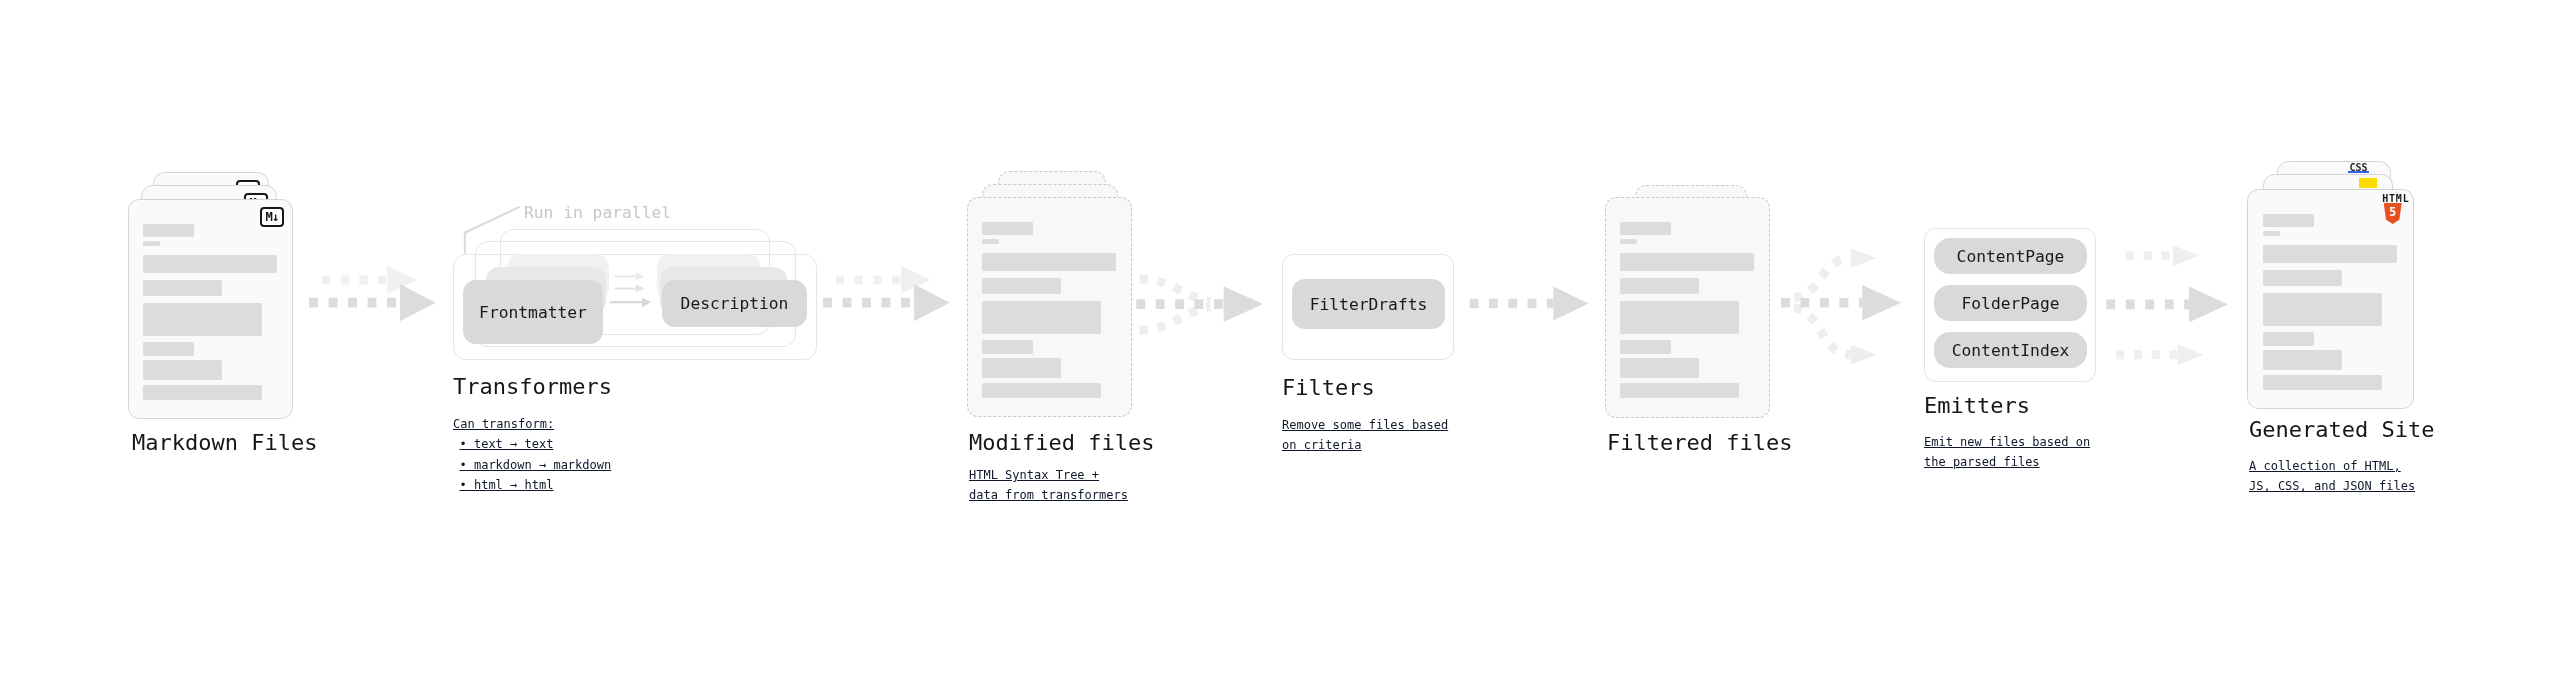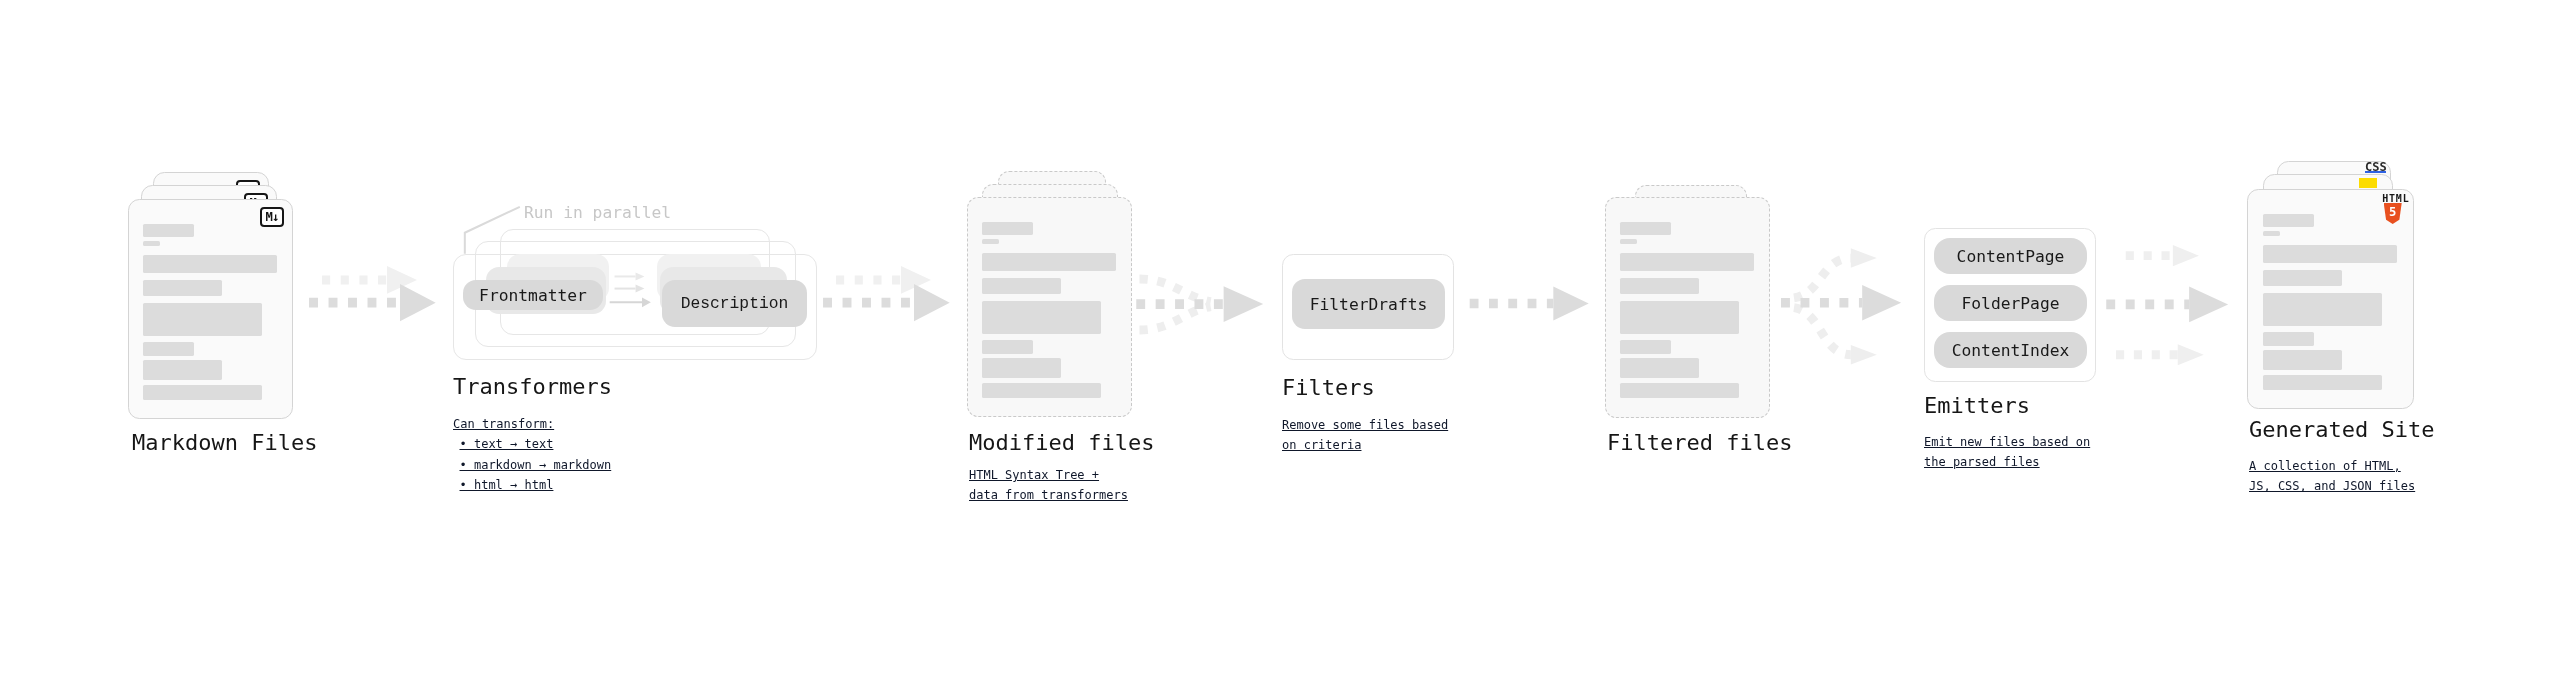--- a/index.html
+++ b/index.html
@@ -24,22 +24,22 @@
   .bars i:nth-child(6){width:51px;height:14.6px;margin-top:5.7px;}
   .bars i:nth-child(7){width:79px;height:19.5px;margin-top:4.1px;}
   .bars i:nth-child(8){width:119px;height:15.4px;margin-top:4.9px;}
 
   
   .md-badge{position:absolute;top:7.3px;right:8.1px;border:2.4px solid #161616;border-radius:4.1px;
     background:#ffffff;color:#161616;font-weight:bold;font-size:12.2px;line-height:12.2px;
     padding:1.6px 3.3px;letter-spacing:-0.8px;}
 
   
-  .css-badge{position:absolute;top:1.6px;right:4px;width:21px;text-align:center;
-    font-size:12px;font-weight:bold;color:#2a2a2a;border-bottom:2.4px solid #2f62e3;line-height:7.3px;}
+  .css-badge{position:absolute;top:1.6px;right:21px;width:21px;text-align:center;
+    font-size:10px;font-weight:bold;color:#2a2a2a;border-bottom:2.4px solid #2f62e3;line-height:7.3px;}
   .js-badge{position:absolute;top:3.3px;right:14.6px;width:18px;height:9.8px;background:#fcdc00;}
   .html5-badge{position:absolute;top:4.9px;right:9.8px;width:21px;text-align:center;}
   .html5-badge .word{font-size:10px;font-weight:bold;letter-spacing:0.8px;color:#161616;line-height:7.3px;}
   .html5-badge .shield{width:18px;height:21px;margin:0.8px auto 0;background:#e8501f;
     clip-path:polygon(0 0,100% 0,87% 80%,50% 100%,13% 80%);
     color:#ffffff;font-size:12.2px;font-weight:bold;line-height:19.5px;text-align:center;}
 
   
   .panel{position:absolute;box-sizing:border-box;border:1.6px solid #e6e6e6;border-radius:13px;}
   .container-box{position:absolute;box-sizing:border-box;border:1.6px solid #e3e3e3;border-radius:11.4px;background:#ffffff;}
@@ -99,25 +99,25 @@
       <polyline points="76,6 8,38 8,64" fill="none" stroke="#dadada" stroke-width="2.5"></polyline>
     </svg>
     <div class="annotation" style="left:524px;top:204px;">Run in parallel</div>
 
     <div class="panel" style="left:500px;top:229px;width:270px;height:106px;"></div>
     <div class="panel" style="left:475px;top:241px;width:321px;height:106px;"></div>
     <div class="panel" style="left:453px;top:254px;width:364px;height:106px;"></div>
 
     <div class="pill ghost2" style="left:507px;top:254px;width:102px;height:47px;"></div>
     <div class="pill ghost1" style="left:486px;top:267px;width:120px;height:47px;"></div>
-    <div class="pill" style="left:463px;top:280px;width:140px;height:30px;">Frontmatter</div>
+    <div class="pill" style="left:463px;top:280px;width:140px;height:64px;">Frontmatter</div>
 
     <div class="pill ghost2" style="left:657px;top:254px;width:104px;height:47px;"></div>
     <div class="pill ghost1" style="left:660px;top:267px;width:127px;height:47px;"></div>
-    <div class="pill" style="left:662px;top:280px;width:145px;height:47px;font-family:Liberation Mono, monospace;">Description</div>
+    <div class="pill" style="left:662px;top:280px;width:145px;height:47px;">Description</div>
 
     <svg style="left:608px;top:270px;" width="47" height="42" viewBox="0 0 58 52">
       <line x1="8" y1="8" x2="34" y2="8" stroke="#e9e9e9" stroke-width="2.5"></line>
       <polygon points="34,3 45,8 34,13" fill="#e9e9e9"></polygon>
       <line x1="8" y1="23" x2="34" y2="23" stroke="#e3e3e3" stroke-width="2.5"></line>
       <polygon points="34,18 45,23 34,28" fill="#e3e3e3"></polygon>
       <line x1="2" y1="40" x2="42" y2="40" stroke="#d6d6d6" stroke-width="2.5"></line>
       <polygon points="42,34 53,40 42,46" fill="#d6d6d6"></polygon>
     </svg>
 

